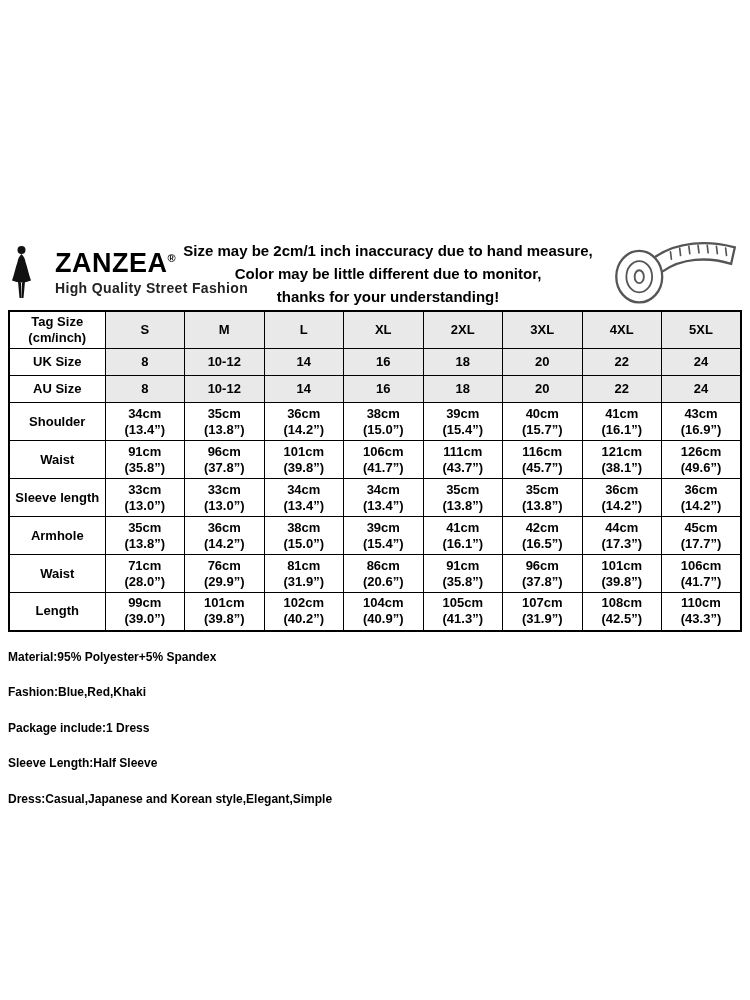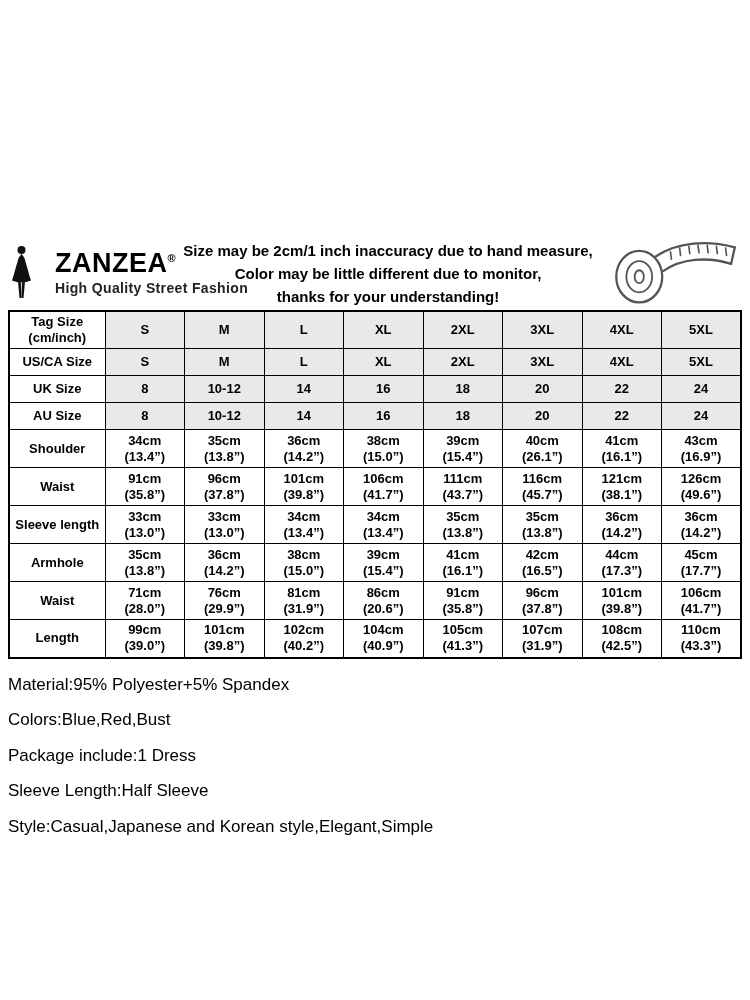--- a/index.html
+++ b/index.html
@@ -34,21 +34,21 @@
     white-space: pre-line;
     background: #fff;
   }
   tr.size-row { height: 27px; }
   tr.measure-row { height: 38px; }
   tr.size-row td.data { background: #e9e9e9; }
   .size-table td.label-cell { background: #fff; }
 
   
   .details { margin-top: 5px; }
-  .detail-line { font-weight: normal; font-size: 17px; line-height: 19.5px; margin-top: 16px; }
+  .detail-line { font-weight: bold; font-size: 12px; line-height: 19.5px; margin-top: 16px; }
 </style>
 </head>
 <body>
 
 <div class="page">
   <div class="content">
 
     <div class="header">
       <div class="brand">
         <svg width="27" height="58" viewBox="0 0 54 110" aria-hidden="true">
@@ -111,31 +111,20 @@
             <td class="data">S</td>
             <td class="data">M</td>
             <td class="data">L</td>
             <td class="data">XL</td>
             <td class="data">2XL</td>
             <td class="data">3XL</td>
             <td class="data">4XL</td>
             <td class="data">5XL</td>
           </tr>
           <tr class="size-row">
-            <td class="label-cell">US/CA Size</td>
-            <td class="data">S</td>
-            <td class="data">M</td>
-            <td class="data">L</td>
-            <td class="data">XL</td>
-            <td class="data">2XL</td>
-            <td class="data">3XL</td>
-            <td class="data">4XL</td>
-            <td class="data">5XL</td>
-          </tr>
-          <tr class="size-row">
             <td class="label-cell">UK Size</td>
             <td class="data">8</td>
             <td class="data">10-12</td>
             <td class="data">14</td>
             <td class="data">16</td>
             <td class="data">18</td>
             <td class="data">20</td>
             <td class="data">22</td>
             <td class="data">24</td>
           </tr>
@@ -156,21 +145,21 @@
 (13.4”)</td>
             <td class="data">35cm
 (13.8”)</td>
             <td class="data">36cm
 (14.2”)</td>
             <td class="data">38cm
 (15.0”)</td>
             <td class="data">39cm
 (15.4”)</td>
             <td class="data">40cm
-(26.1”)</td>
+(15.7”)</td>
             <td class="data">41cm
 (16.1”)</td>
             <td class="data">43cm
 (16.9”)</td>
           </tr>
           <tr class="measure-row">
             <td class="label-cell">Waist</td>
             <td class="data">91cm
 (35.8”)</td>
             <td class="data">96cm
@@ -262,20 +251,20 @@
             <td class="data">108cm
 (42.5”)</td>
             <td class="data">110cm
 (43.3”)</td>
           </tr>
         </tbody>
     </table>
 
     <div class="details">
         <div class="detail-line">Material:95% Polyester+5% Spandex</div>
-        <div class="detail-line">Colors:Blue,Red,Bust</div>
+        <div class="detail-line">Fashion:Blue,Red,Khaki</div>
         <div class="detail-line">Package include:1 Dress</div>
         <div class="detail-line">Sleeve Length:Half Sleeve</div>
-        <div class="detail-line">Style:Casual,Japanese and Korean style,Elegant,Simple</div>
+        <div class="detail-line">Dress:Casual,Japanese and Korean style,Elegant,Simple</div>
       </div>
 
   </div>
 </div>
 
 </body></html>

